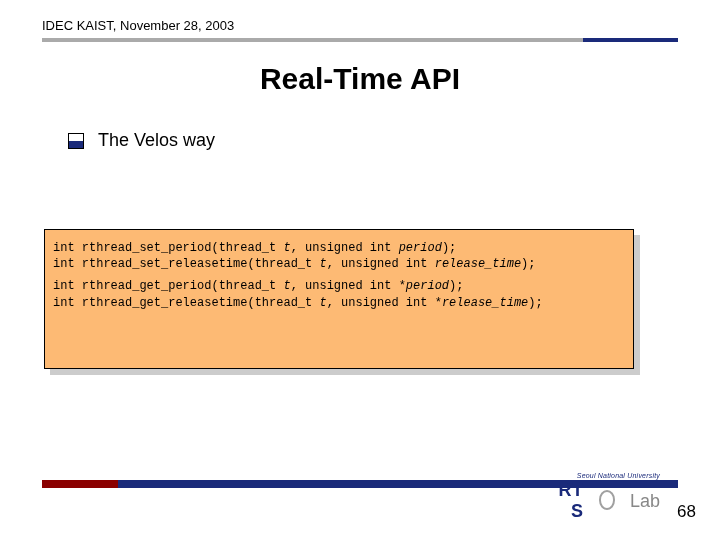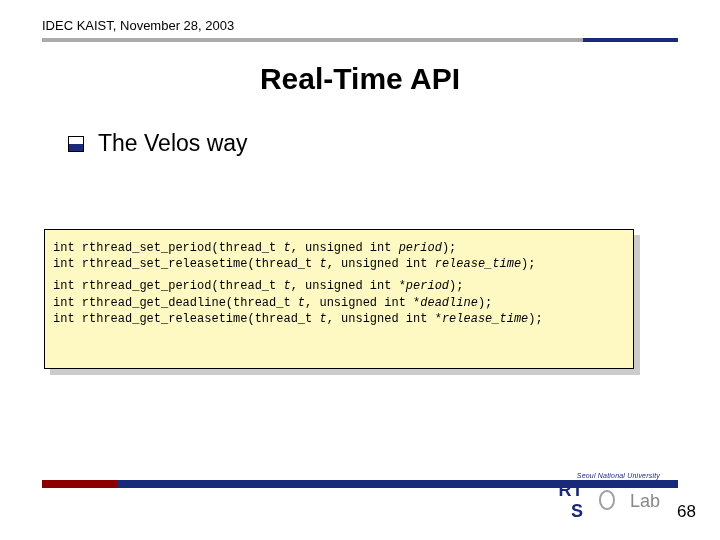--- a/index.html
+++ b/index.html
@@ -45,38 +45,38 @@
     align-items: center;
     gap: 14px;
   }
   .bullet-box {
     width: 14px;
     height: 14px;
     border: 1px solid #000;
     background: linear-gradient(to bottom, #fff 50%, #1a2a7a 50%);
   }
   .bullet-text {
-    font-size: 23px;
+    font-size: 18px;
     color: #000;
   }
   .code-block-shadow {
     position: absolute;
     top: 235px;
     left: 50px;
     width: 590px;
     height: 140px;
     background: #ccc;
   }
   .code-block {
     position: absolute;
     top: 229px;
     left: 44px;
     width: 590px;
     height: 140px;
-    background: #fef9c3;
+    background: #fdba74;
     border: 1.5px solid #000;
     box-sizing: border-box;
     padding: 10px 8px;
     font-family: "Courier New", monospace;
     font-size: 12px;
     line-height: 1.35;
     color: #000;
   }
   .code-line { white-space: pre; }
   .it { font-style: italic; }
@@ -155,21 +155,20 @@
   <div class="bullet-box"></div>
   <div class="bullet-text">The Velos way</div>
 </div>
 
 <div class="code-block-shadow"></div>
 <div class="code-block">
   <div class="code-line"><span>int rthread_set_period(thread_t </span><span class="it">t</span><span>, unsigned int </span><span class="it">period</span><span>);</span></div>
   <div class="code-line"><span>int rthread_set_releasetime(thread_t </span><span class="it">t</span><span>, unsigned int </span><span class="it">release_time</span><span>);</span></div>
   <div class="code-gap"></div>
   <div class="code-line"><span>int rthread_get_period(thread_t </span><span class="it">t</span><span>, unsigned int *</span><span class="it">period</span><span>);</span></div>
-  <div class="code-line"><span>int rthread_get_deadline(thread_t </span><span class="it">t</span><span>, unsigned int *</span><span class="it">deadline</span><span>);</span></div>
   <div class="code-line"><span>int rthread_get_releasetime(thread_t </span><span class="it">t</span><span>, unsigned int *</span><span class="it">release_time</span><span>);</span></div>
 </div>
 
 <div class="footer-rule"></div>
 
 <div class="logo">
   <div class="logo-univ">Seoul National University</div>
   <div class="logo-main">
     <span class="logo-rtos">RT S</span>
     <span class="logo-circle"></span>

